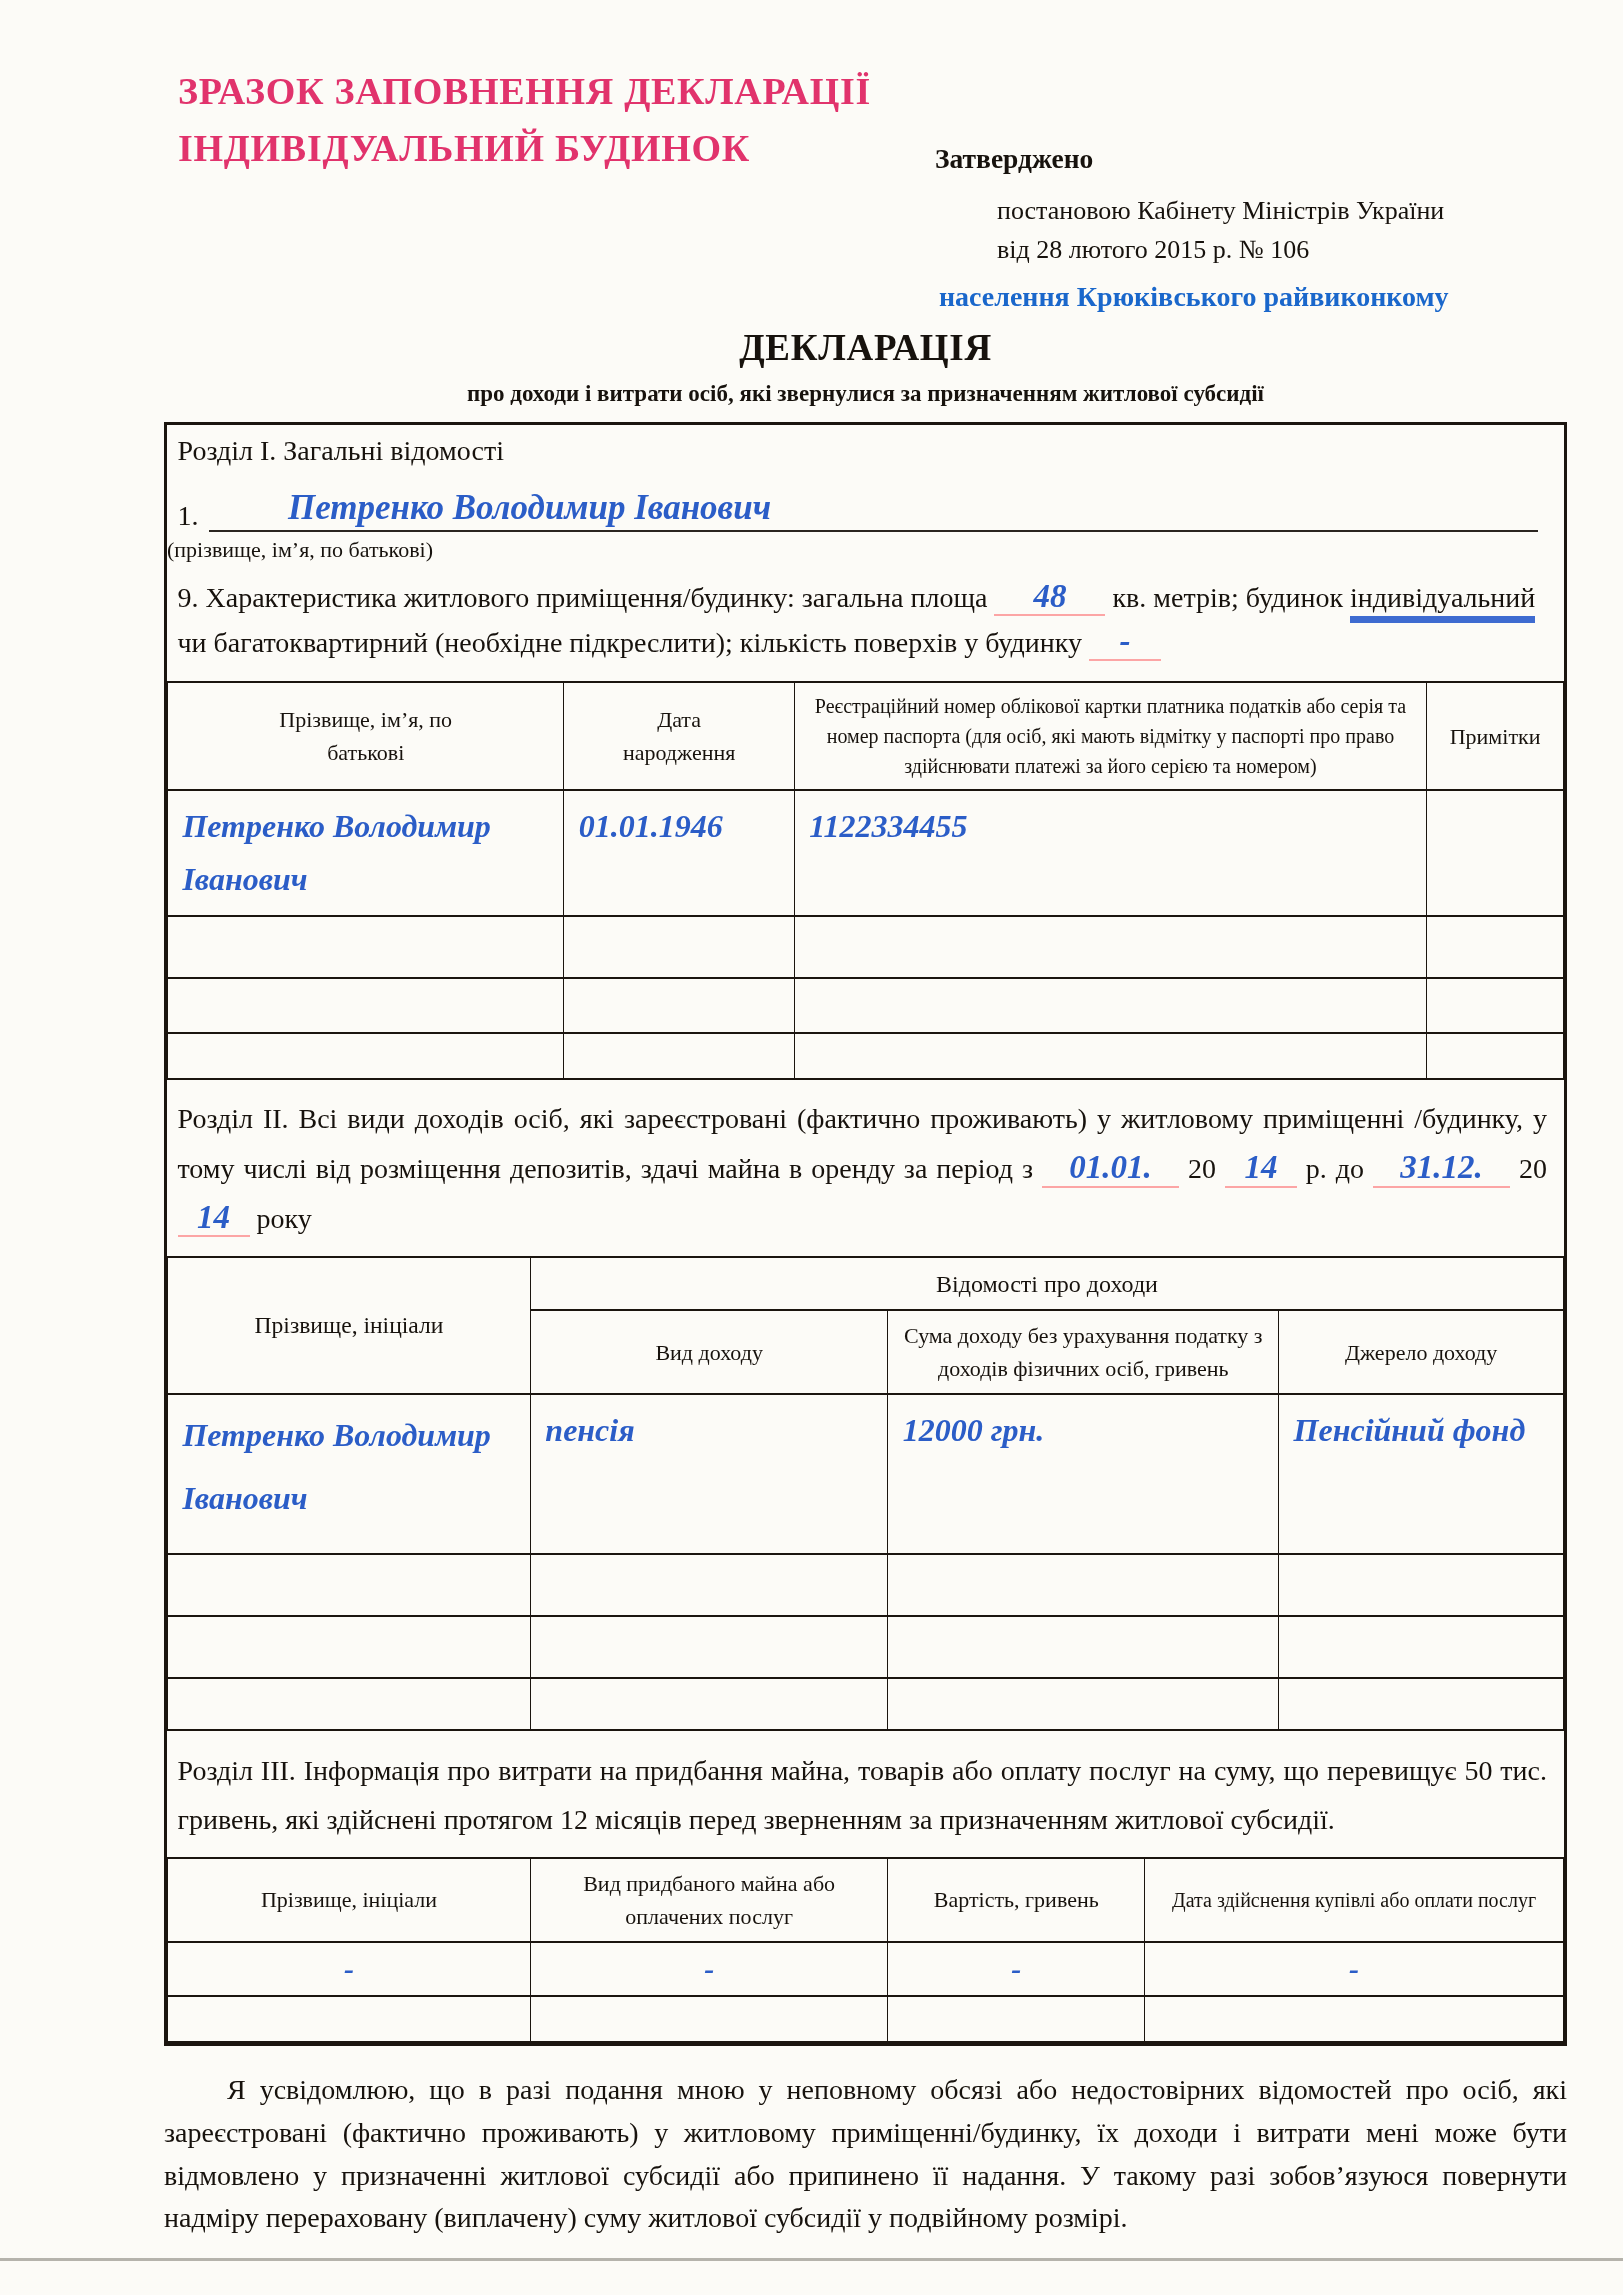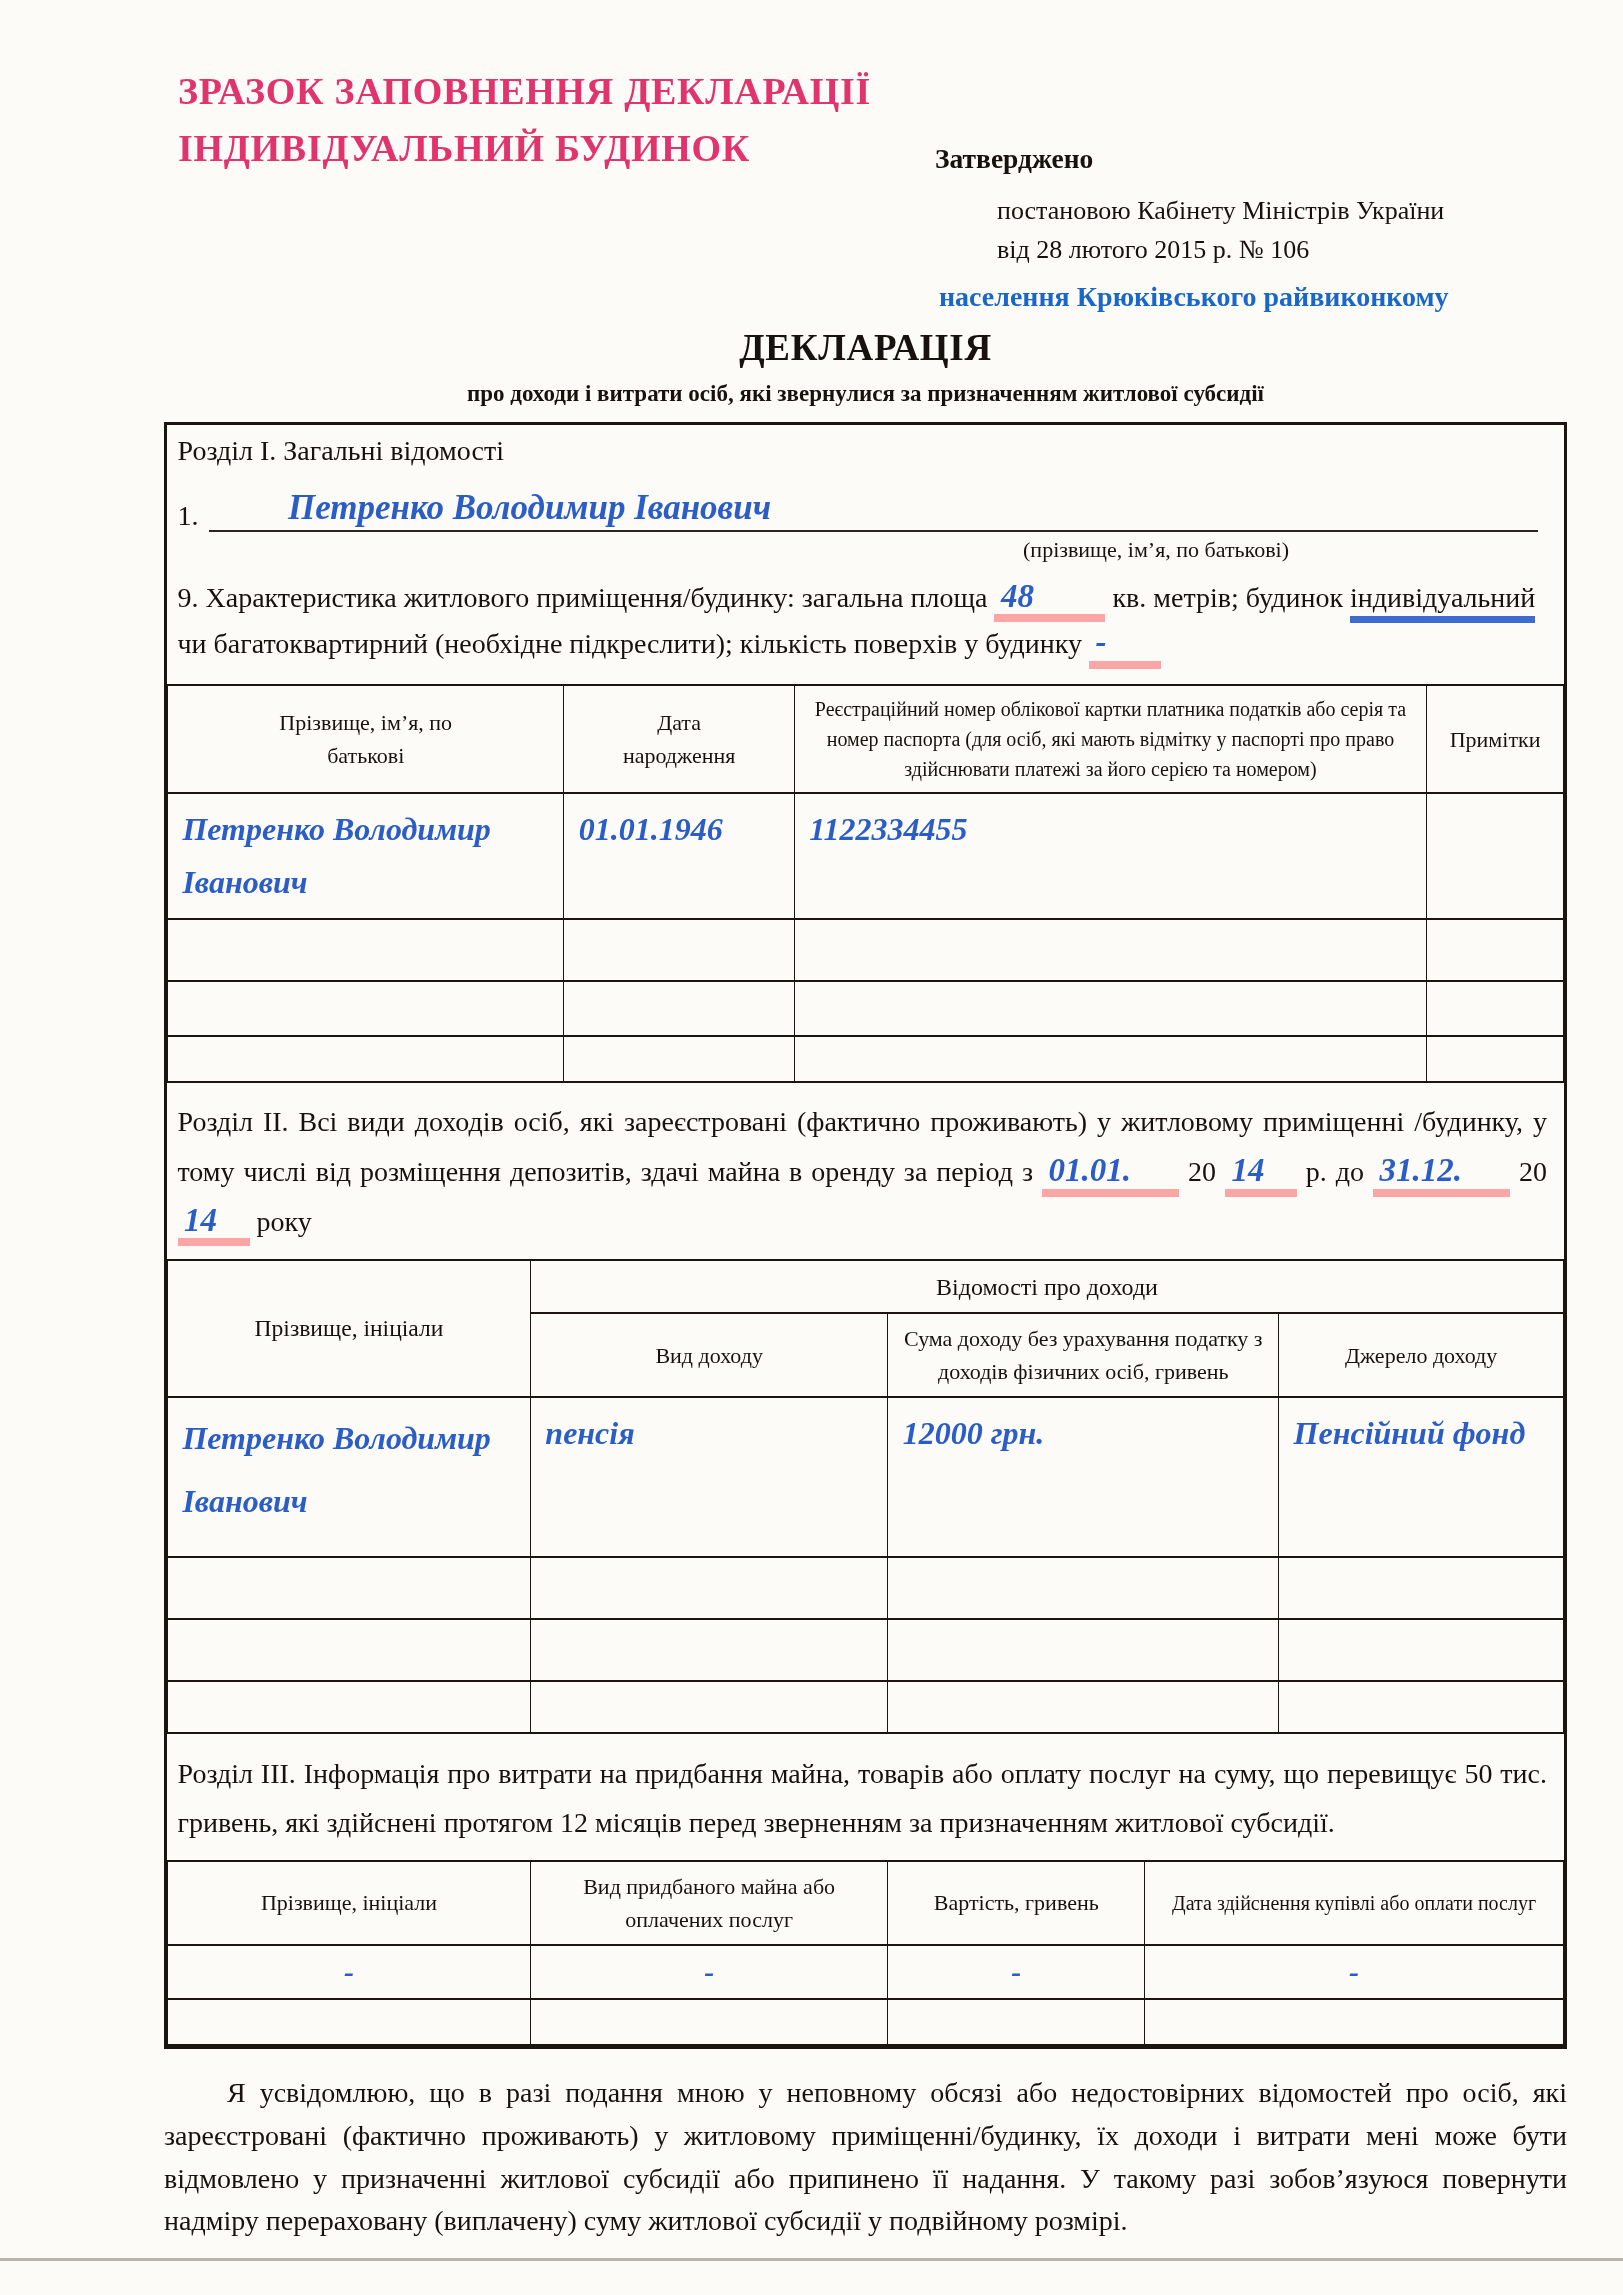--- a/index.html
+++ b/index.html
@@ -26,32 +26,32 @@
 
   .form-box { border:3.3px solid #1b150f; margin-top:15.7px; }
   .s-heading { font-size:28px; margin:9.2px 17px 0 10.5px; }
   .s-heading.justify { text-align:justify; line-height:1.78; margin-top:14.4px; margin-bottom:11.8px; }
 
   
   .hw { font-style:italic; font-weight:bold; color:#2b5dc7; }
 
   
   .fill {
-    display:inline-block; border-bottom:8px solid #fca5a5; text-align:left;
+    display:inline-block; border-bottom:2px solid #fca5a5; text-align:center;
     font-style:italic; font-weight:bold; color:#2b5dc7;
     font-size:33px; line-height:1.0; padding:0 6.5px 1.3px; vertical-align:baseline;
   }
   .fill.small { min-width:59px; }
 
   .line1 { display:flex; align-items:flex-end; margin:22px 26px 0 10.5px; font-size:28px; }
   .name-fill {
     flex:1; margin-left:10.5px; border-bottom:2px solid #2b2520;
     padding:0 0 2.6px 79px; font-size:35px; line-height:1.1;
   }
-  .caption { text-align:right; font-size:22px; margin-top:5.2px; padding-right:275px; }
+  .caption { text-align:left; font-size:22px; margin-top:5.2px; padding-right:275px; }
 
   .bodyline { font-size:28px; margin:13px 17px 0 10.5px; line-height:1.6; }
   .marker-underline { padding-bottom:2.6px; border-bottom:7.2px solid #3e6bd0; }
 
   table { width:100%; border-collapse:collapse; margin-top:15.7px; }
   td, th {
     border:1.3px solid #1b150f; border-top-width:2.6px; border-bottom-width:2.6px;
     font-weight:normal;
   }
   th { font-size:22px; text-align:center; vertical-align:middle; padding:7.9px 13px; line-height:1.5; }

